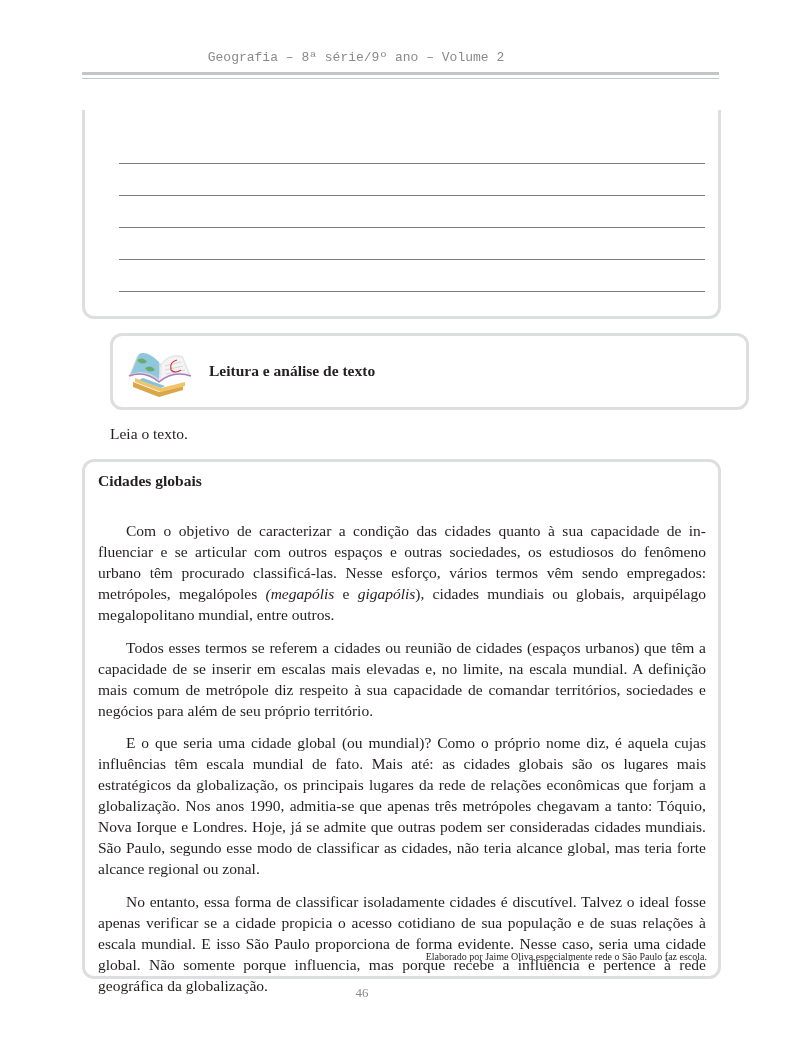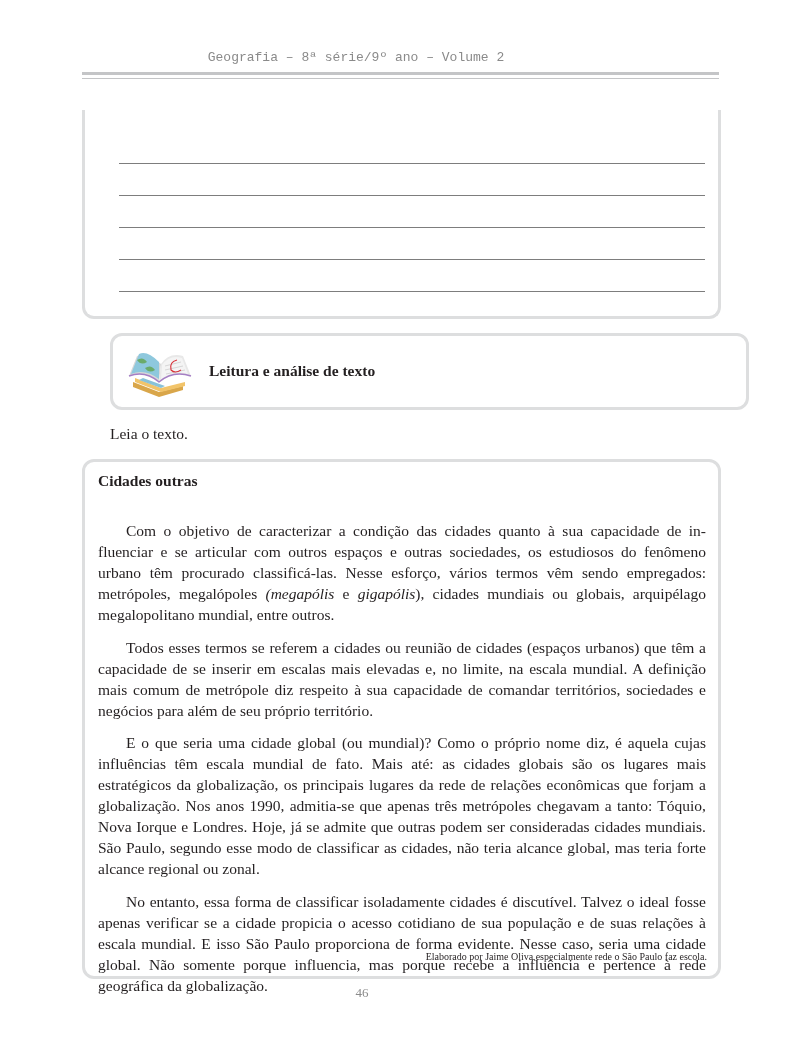--- a/index.html
+++ b/index.html
@@ -101,21 +101,21 @@
     <path d="M40 24 L56 20 M40 28 L58 24 M41 32 L60 28" stroke="#c8c8c8" stroke-width="0.7"></path>
     <path d="M52 18 Q44 20 46 28 Q50 32 56 28" fill="none" stroke="#d8323a" stroke-width="1.1"></path>
     <path d="M4 34 Q20 28 34 40 Q48 28 66 34" fill="none" stroke="#a57fc4" stroke-width="1.5"></path>
   </svg>
   <div class="section-title">Leitura e análise de texto</div>
 </div>
 
 <div class="instruction">Leia o texto.</div>
 
 <div class="text-box">
-  <div class="text-title">Cidades outras</div>
+  <div class="text-title">Cidades globais</div>
   <div class="text-body">
     <p><span>Com o objetivo de caracterizar a condição das cidades quanto à sua capacidade de in­fluenciar e se articular com outros espaços e outras sociedades, os estudiosos do fenômeno urbano têm procurado classificá-las. Nesse esforço, vários termos vêm sendo empregados: metrópoles, megalópoles </span><em>(megapólis</em><span> e </span><em>gigapólis</em><span>), cidades mundiais ou globais, arquipélago megalopolitano mundial, entre outros.</span></p>
     <p>Todos esses termos se referem a cidades ou reunião de cidades (espaços urbanos) que têm a capacidade de se inserir em escalas mais elevadas e, no limite, na escala mundial. A definição mais comum de metrópole diz respeito à sua capacidade de comandar territórios, sociedades e negócios para além de seu próprio território.</p>
     <p>E o que seria uma cidade global (ou mundial)? Como o próprio nome diz, é aquela cujas influências têm escala mundial de fato. Mais até: as cidades globais são os lugares mais estratégicos da globalização, os principais lugares da rede de relações econômicas que forjam a globalização. Nos anos 1990, admitia-se que apenas três metrópoles chegavam a tanto: Tóquio, Nova Iorque e Londres. Hoje, já se admite que outras podem ser consideradas cidades mundiais. São Paulo, segundo esse modo de classificar as cidades, não teria alcance global, mas teria forte alcance regional ou zonal.</p>
     <p>No entanto, essa forma de classificar isoladamente cidades é discutível. Talvez o ideal fosse apenas verificar se a cidade propicia o acesso cotidiano de sua população e de suas rela­ções à escala mundial. E isso São Paulo proporciona de forma evidente. Nesse caso, seria uma cidade global. Não somente porque influencia, mas porque recebe a influência e pertence à rede geográfica da globalização.</p>
   </div>
   <div class="credit">Elaborado por Jaime Oliva especialmente rede o São Paulo faz escola.</div>
 </div>
 
 <div class="page-number">46</div>

